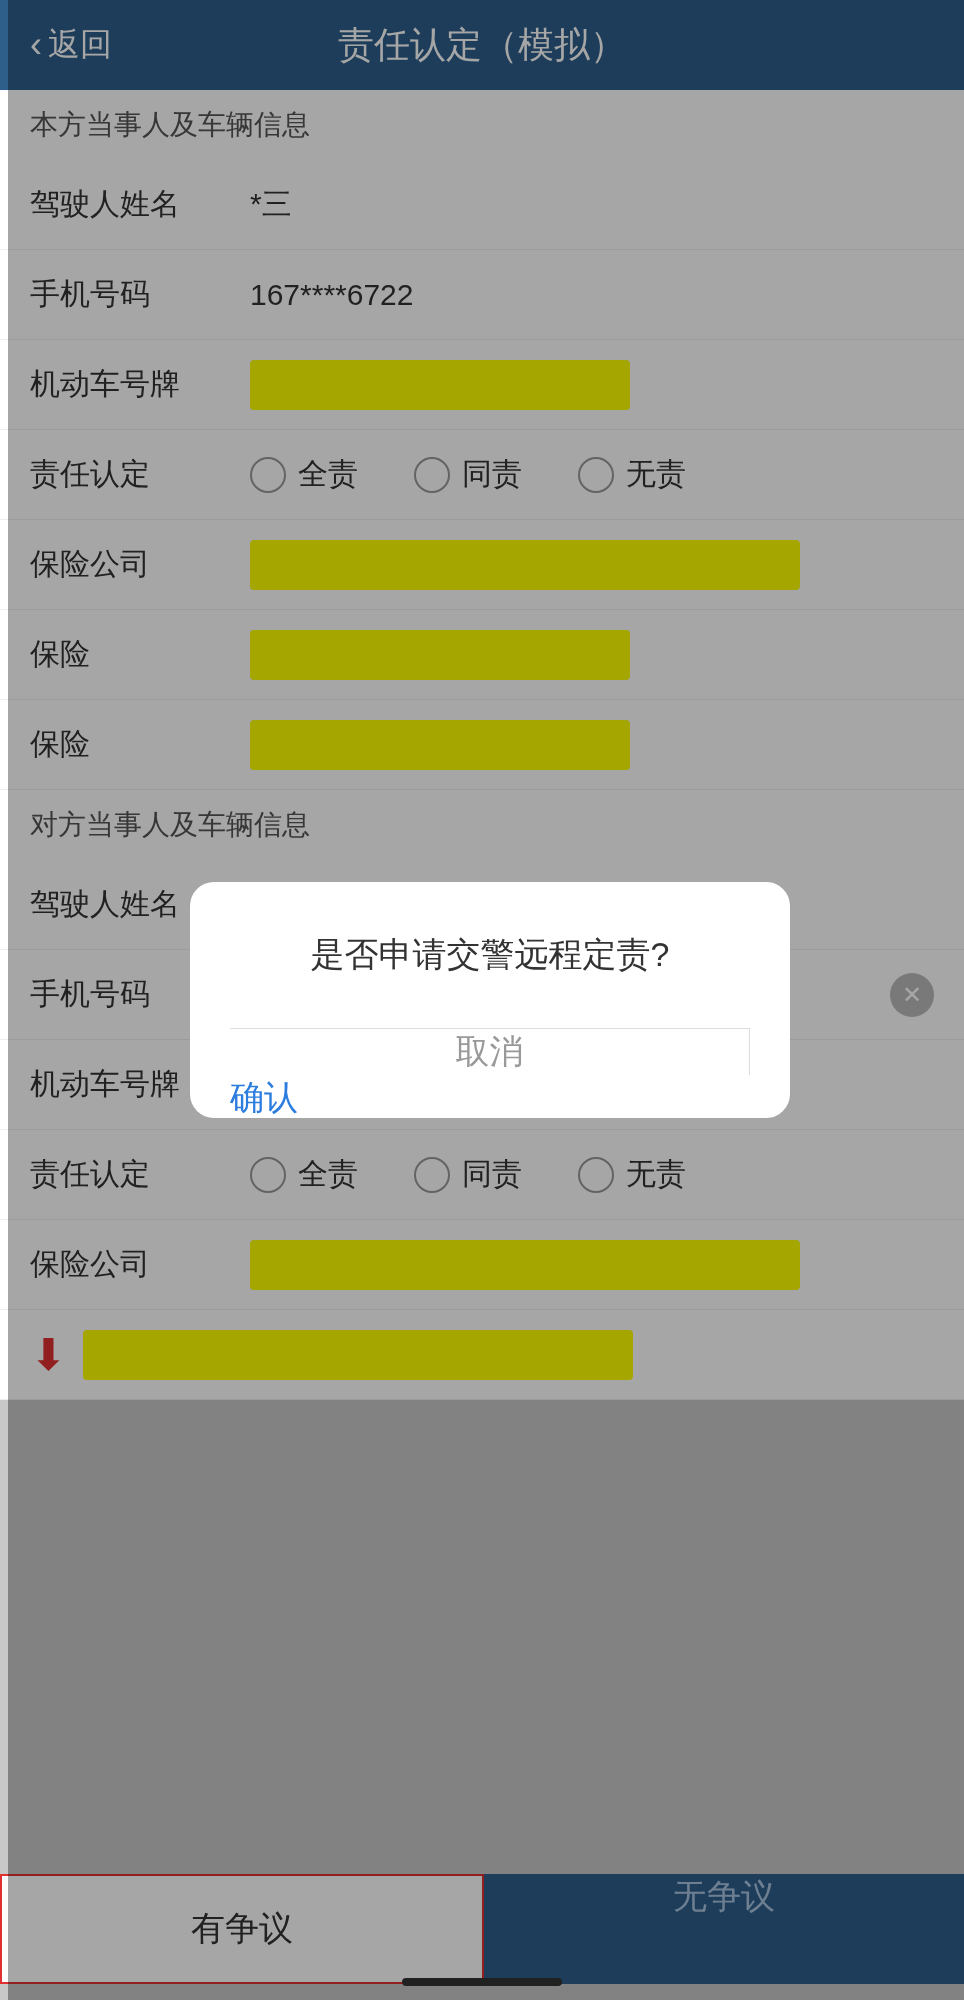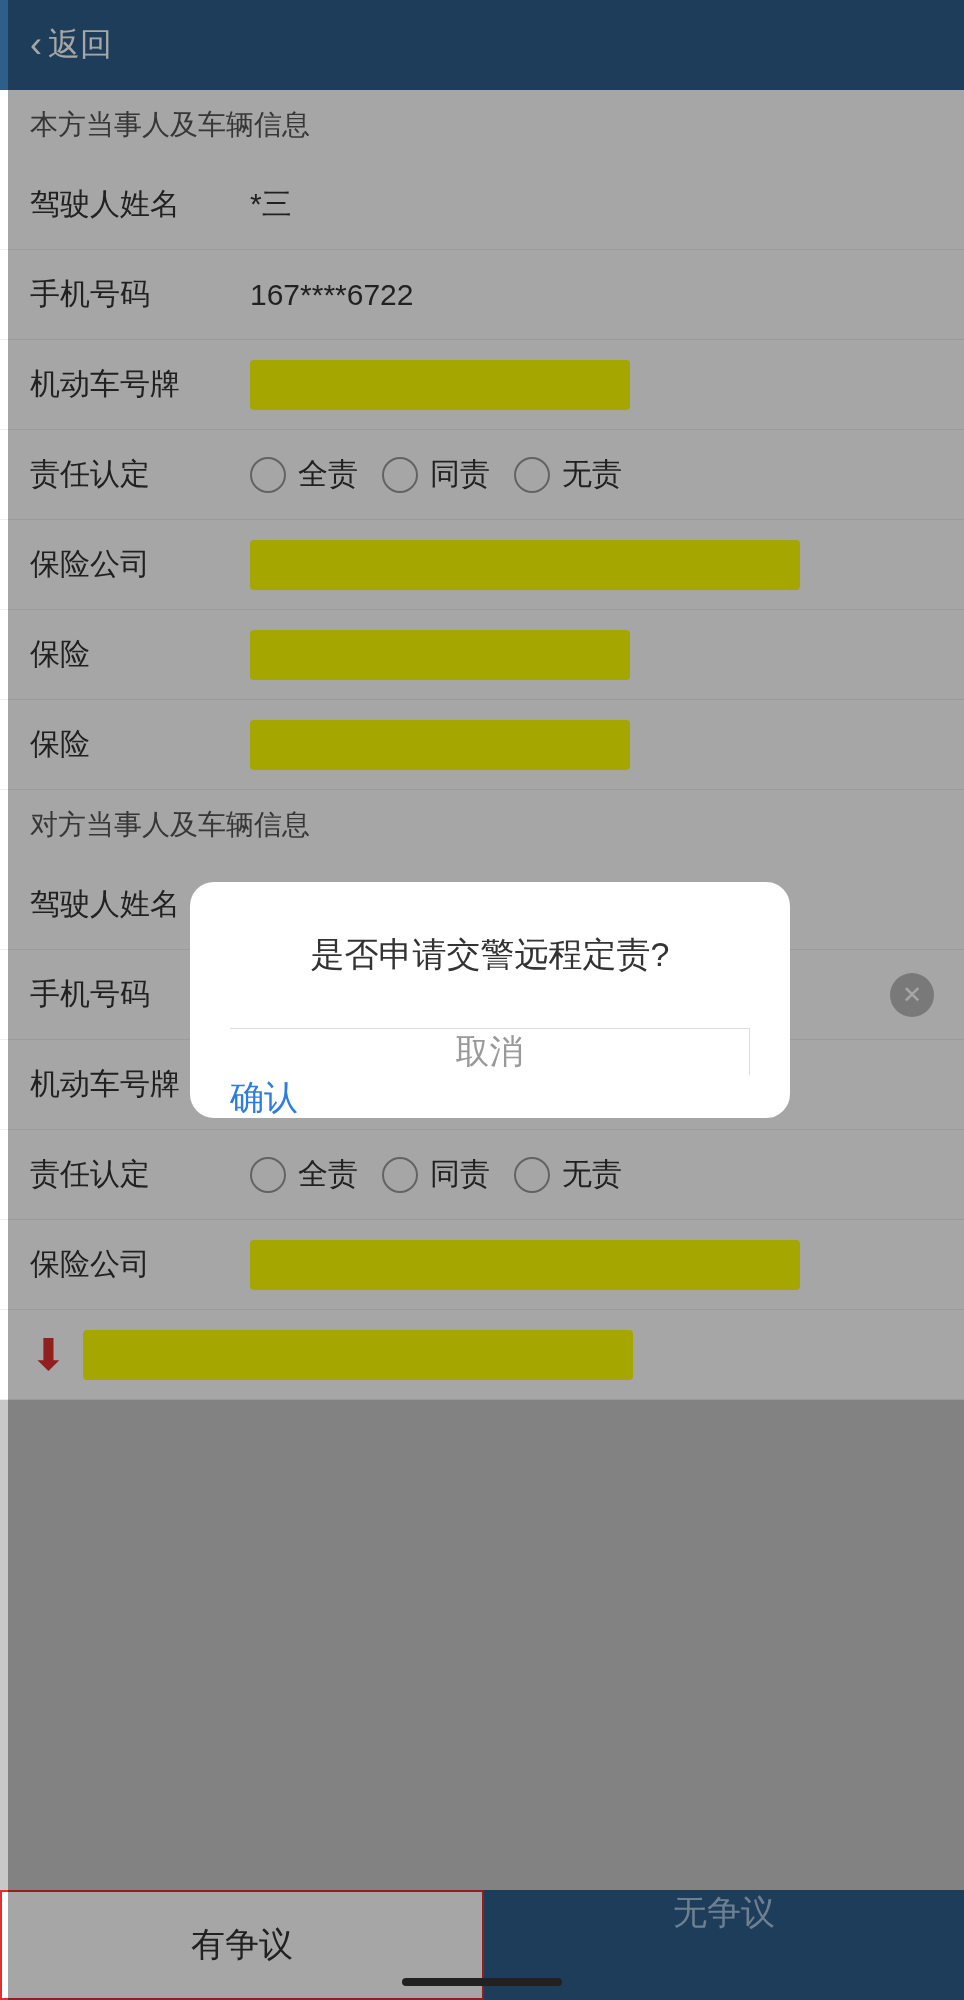--- a/index.html
+++ b/index.html
@@ -81,21 +81,21 @@
       height: 50px;
       flex: 1;
       max-width: 550px;
       border-radius: 4px;
     }
 
     
     .radio-group {
       display: flex;
       align-items: center;
-      gap: 24px;
+      gap: 56px;
       flex: 1;
     }
     .radio-item {
       display: flex;
       align-items: center;
       gap: 12px;
       font-size: 30px;
       color: #333;
     }
     .radio-circle {
@@ -132,21 +132,21 @@
       color: #e03030;
       font-size: 44px;
       margin-right: 16px;
     }
 
     
     .bottom-buttons {
       display: flex;
       height: 110px;
       position: fixed;
-      bottom: 0;
+      bottom: 16px;
       width: 964px;
     }
     .btn-dispute {
       flex: 1;
       background: white;
       border: 2.5px solid #e03030;
       color: #333;
       font-size: 34px;
       display: flex;
       align-items: center;
@@ -233,20 +233,21 @@
     }
   </style>
 </head>
 <body>
 
 <div class="header">
   <div class="header-back">
     <span class="header-back-chevron">‹</span>
     <span>返回</span>
   </div>
+  <div class="header-title">责任认定（模拟）</div>
 </div>
 
 <div class="section-label">本方当事人及车辆信息</div>
 
 <div class="form-row">
   <span class="form-label">驾驶人姓名</span>
   <span class="form-value">*三</span>
 </div>
 
 <div class="form-row">

